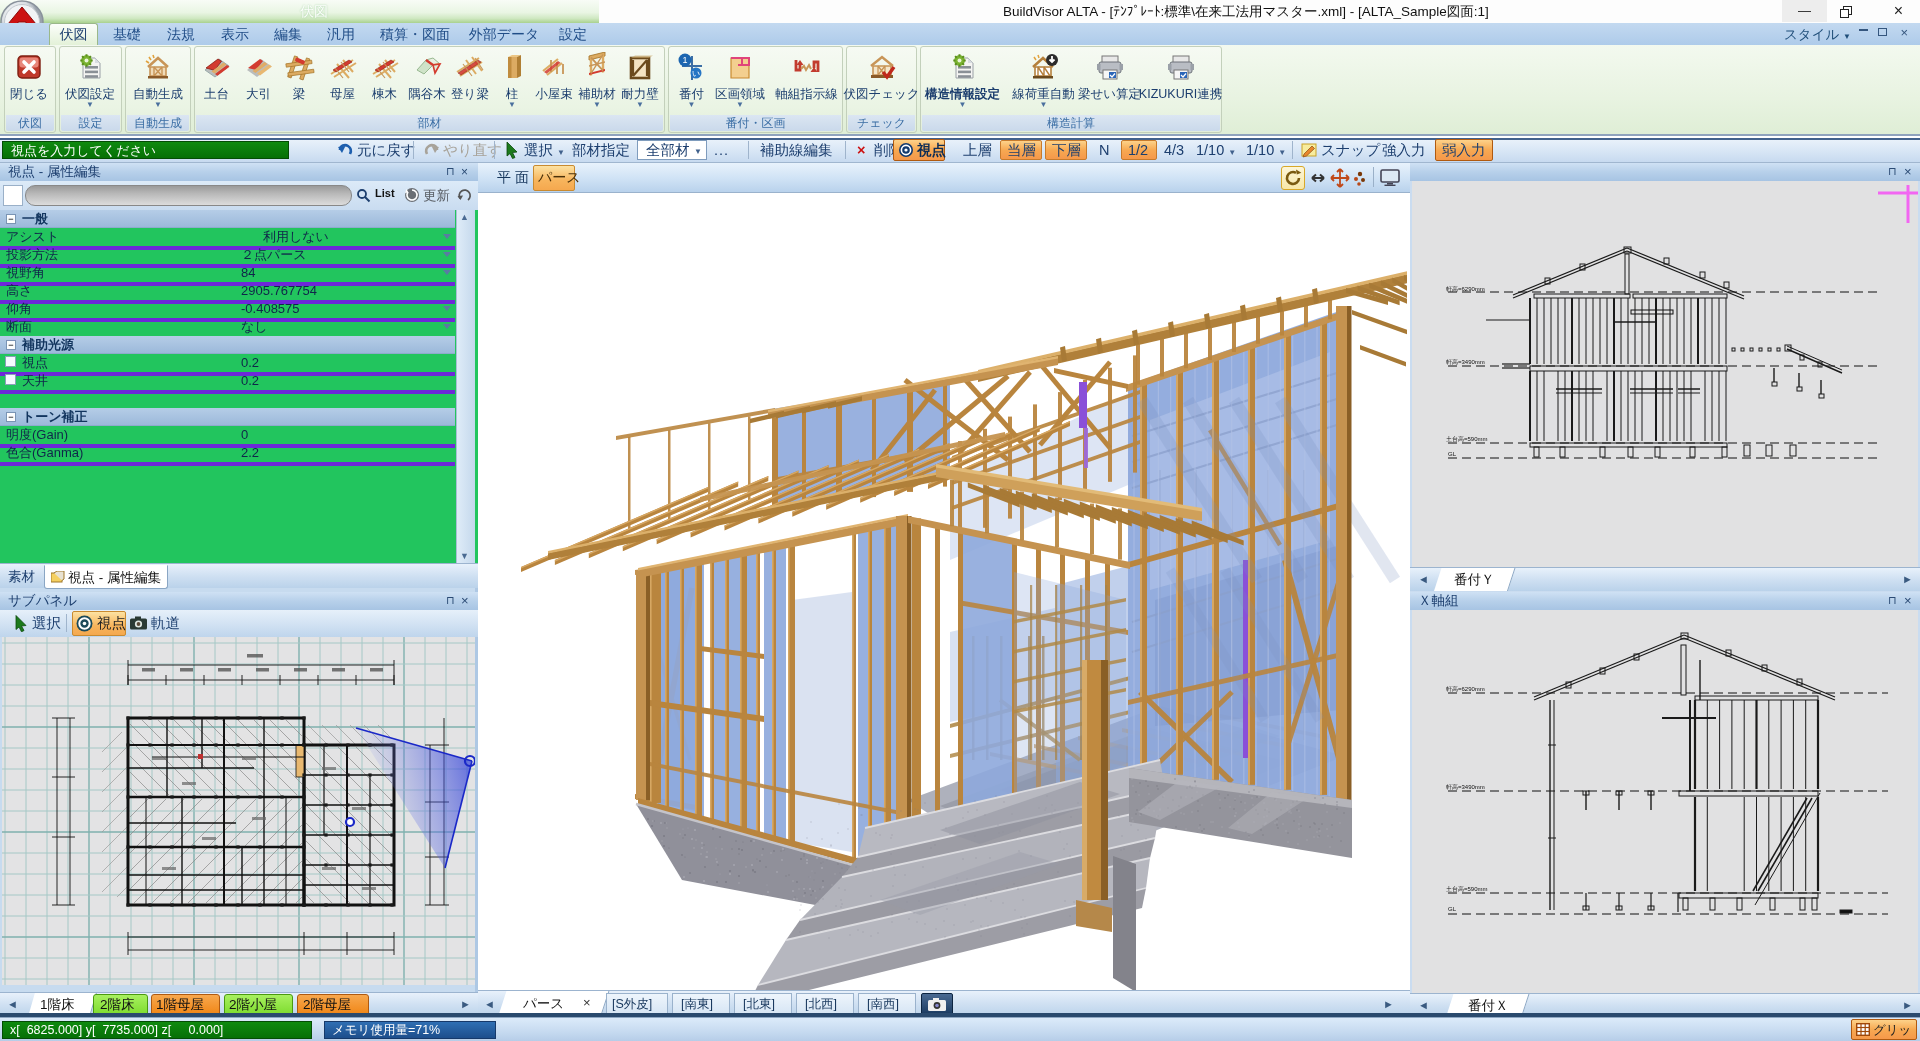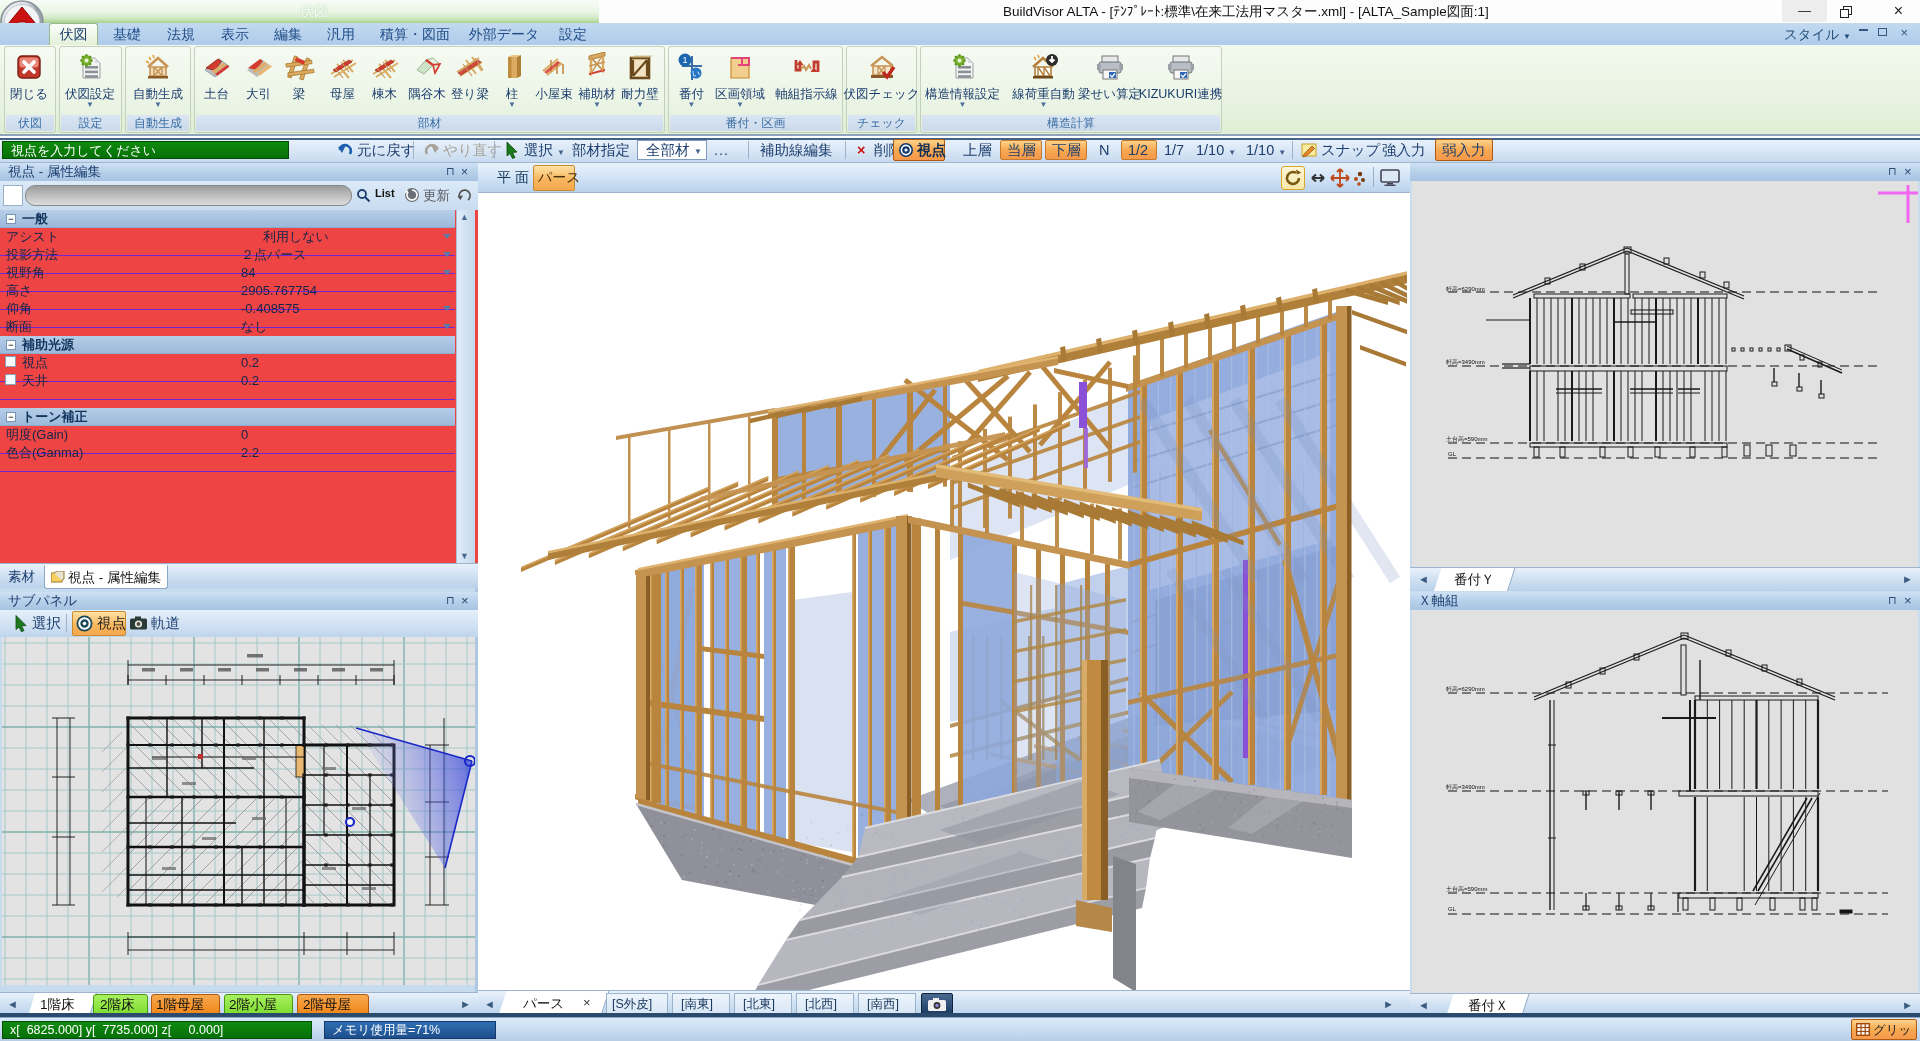--- a/index.html
+++ b/index.html
@@ -33,21 +33,21 @@
 .tbsep{position:absolute;top:3px;width:1px;height:18px;background:#9fb4cc;}
 .orangebtn{background:linear-gradient(#fdd28a,#f7a952 50%,#f5984a);border:1px solid #c77b2c;border-radius:2px;}
 #greenbar{left:2px;top:141px;width:287px;height:18px;background:linear-gradient(#0f8a0f,#067006);border:1px solid #044d04;color:#fff;font-size:13px;line-height:17px;padding-left:8px;}
 
 .ptitle{background:linear-gradient(#cfe1f4,#b7d0ea 50%,#a7c4e3);color:#1c3e6e;font-size:13.5px;line-height:18px;padding-left:8px;}
 .pinx{position:absolute;top:2px;color:#2a4a74;font-size:12px;}
 .tabbar{background:linear-gradient(#e8f1fb,#cfe0f2 50%,#bad2ea);}
 .wtab{position:absolute;background:#fff;border:1px solid #8aa6c4;border-top:none;color:#111;font-size:13.5px;text-align:center;}
 
 #propgrid{left:0;top:210px;width:478px;height:353px;background:#c7dbef;}
-.prow{position:absolute;left:0;width:455px;height:28px;border-bottom:1px solid #6d28d9;font-size:13px;color:#10264a;line-height:18px;}
+.prow{position:absolute;left:0;width:455px;height:22px;border-bottom:4px solid #6d28d9;font-size:13px;color:#10264a;line-height:18px;}
 .prow .pl{position:absolute;left:6px;top:0;}
 .prow .pv{position:absolute;left:241px;top:0;}
 .phead{position:absolute;left:0;width:455px;height:18px;background:linear-gradient(#b5cde7,#9cb9da);border-bottom:1px solid #8dabcc;font-weight:bold;font-size:13px;color:#12355e;line-height:18px;}
 .pdd{position:absolute;right:4px;top:6px;width:0;height:0;border-left:4px solid transparent;border-right:4px solid transparent;border-top:5px solid #5a7ba3;}
 .cb{position:absolute;left:5px;top:3px;width:12px;height:12px;background:#f6fbff;border:1px solid #8aa0b8;}
 </style>
 </head>
 <body>
 <div id="root">
 
@@ -382,21 +382,21 @@
           <use href="#i-jikusiji"></use>
         </svg>
         <span class="lb">軸組指示線</span>
       </div>
 <div class="ritem" style="left:837px;width:89px;">
         <svg class="ic" width="32" height="32" viewBox="0 0 32 32">
           <use href="#i-fzcheck"></use>
         </svg>
         <span class="lb">伏図チェック</span>
       </div>
-<div class="ritem" style="left:918px;width:89px;">
+<div class="ritem" style="left:918px;width:89px;font-weight:bold;">
         <svg class="ic" width="32" height="32" viewBox="0 0 32 32">
           <use href="#i-docgear"></use>
         </svg>
         <span class="lb">構造情報設定</span>
         <span class="dd">▼</span>
       </div>
 <div class="ritem" style="left:1006px;width:75px;">
         <svg class="ic" width="32" height="32" viewBox="0 0 32 32">
           <use href="#i-senka"></use>
         </svg>
@@ -453,21 +453,21 @@
       </svg>
     <div class="tbi" style="left:917px;font-weight:bold;color:#0d2d56;">視点</div>
     <div class="tbi" style="left:963px;">上層</div>
     <div class="abs orangebtn" style="left:1000px;top:2px;width:42px;height:20px;"></div>
     <div class="tbi" style="left:1007px;color:#1c3e6e;">当層</div>
     <div class="abs orangebtn" style="left:1045px;top:2px;width:42px;height:20px;"></div>
     <div class="tbi" style="left:1052px;color:#1c3e6e;">下層</div>
     <div class="tbi" style="left:1099px;">N</div>
     <div class="abs orangebtn" style="left:1121px;top:2px;width:36px;height:20px;"></div>
     <div class="tbi" style="left:1128px;">1/2</div>
-    <div class="tbi" style="left:1164px;">1/7</div>
+    <div class="tbi" style="left:1164px;">4/3</div>
     <div class="tbi" style="left:1196px;">1/10 <span style="font-size:8px;color:#41618c;">▼</span></div>
     <div class="tbi" style="left:1246px;">1/10 <span style="font-size:8px;color:#41618c;">▼</span></div>
     <div class="tbsep" style="left:1292px;"></div>
     <svg class="abs" style="left:1301px;top:4px;" width="17" height="16" viewBox="0 0 17 16">
         <rect x="1" y="2" width="14" height="12" fill="#f7ec9e" stroke="#c9a227"></rect>
         <path d="M3 12 L11 4 l2.5 2.5 L5.5 14 l-3.5 1 z" fill="#e8862a" stroke="#8a4a10" stroke-width="0.7"></path>
       </svg>
     <div class="tbi" style="left:1321px;">スナップ</div>
     <div class="tbi" style="left:1382px;">強入力</div>
     <div class="abs orangebtn" style="left:1435px;top:1px;width:58px;height:22px;border:1.5px solid #b05a10;"></div>
@@ -491,21 +491,21 @@
     <svg class="abs" style="left:404px;top:24px;" width="16" height="16" viewBox="0 0 16 16">
         <circle cx="8" cy="8" r="7" fill="#6b6f75"></circle>
         <path d="M8 3 a5 5 0 1 1 -4 2" fill="none" stroke="#fff" stroke-width="1.6"></path>
         <path d="M2.5 2 l2 3.5 -3.5 0.5 z" fill="#fff"></path>
       </svg>
     <div class="abs" style="left:423px;top:24px;font-size:13.5px;color:#5a5f66;">更新</div>
     <svg class="abs" style="left:456px;top:24px;" width="16" height="16" viewBox="0 0 16 16">
         <path d="M12 13 A5.5 5.5 0 1 0 4 11.5" fill="none" stroke="#555" stroke-width="1.7"></path>
         <path d="M1.5 9 l3 4 2.5 -4.5 z" fill="#555"></path>
       </svg>
-    <div class="abs" id="propgrid" style="left:0;top:47px;width:478px;height:353px;background:#ef4444;">
+    <div class="abs" id="propgrid" style="left:0;top:47px;width:478px;height:353px;background:#22c55e;">
 <div class="phead" style="top:0px;"><span style="display:inline-block;width:10px;height:10px;border:1px solid #7a94b4;background:#fdfefe;margin:0 6px 0 6px;line-height:8px;font-size:9px;text-align:center;color:#444;vertical-align:1px;">−</span>一般</div>
 <div class="prow" style="top:18px;">
           <span class="pl" style="left:6px;">アシスト</span>
           <span class="pv" style="left:241px;margin-left:22px;">利用しない</span>
           <div class="pdd"></div>
         </div>
 <div class="prow" style="top:36px;">
           <span class="pl" style="left:6px;">投影方法</span>
           <span class="pv" style="left:241px;">２点パース</span>
           <div class="pdd"></div>

